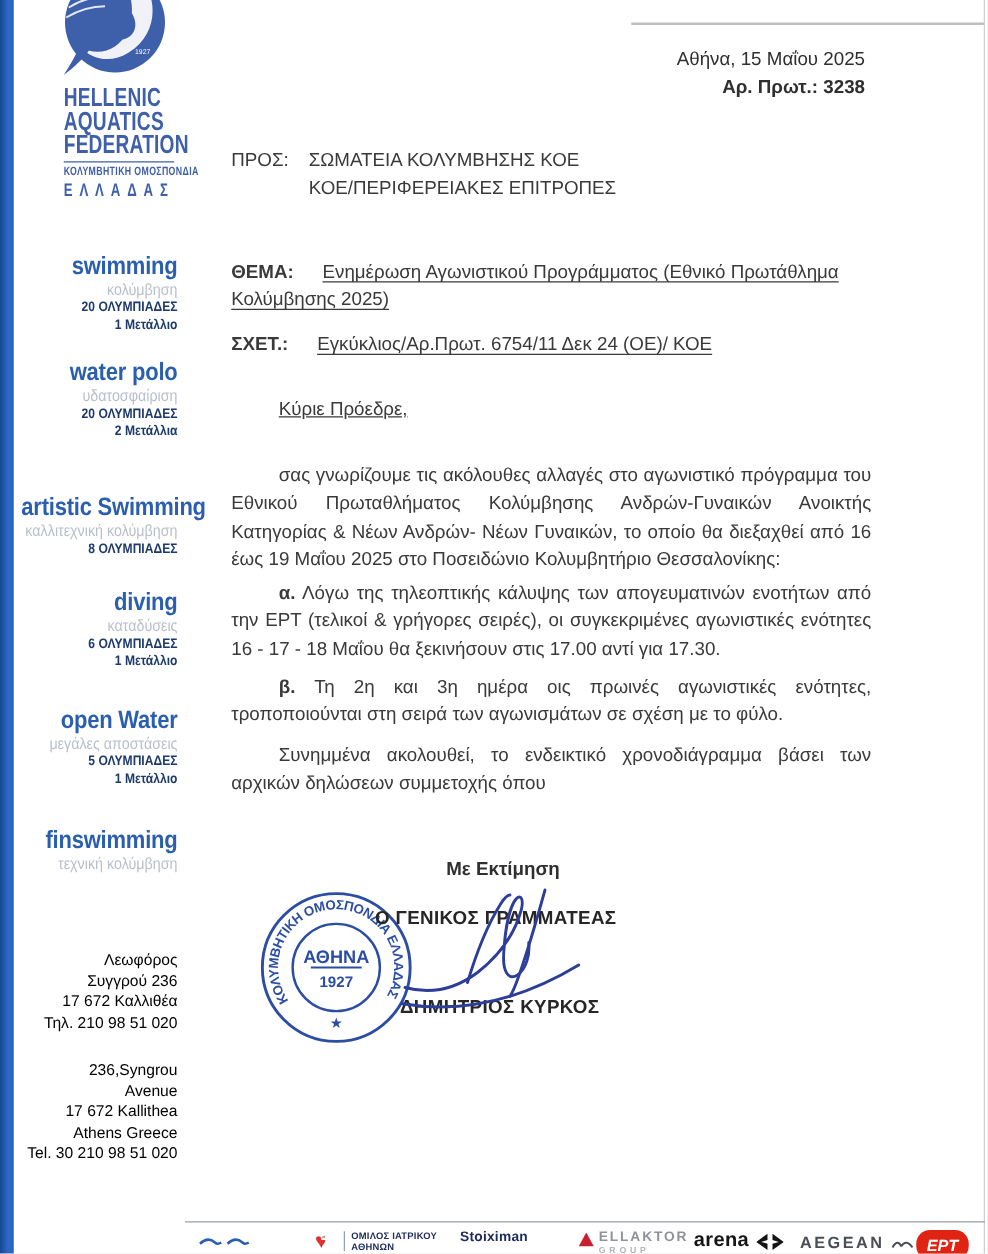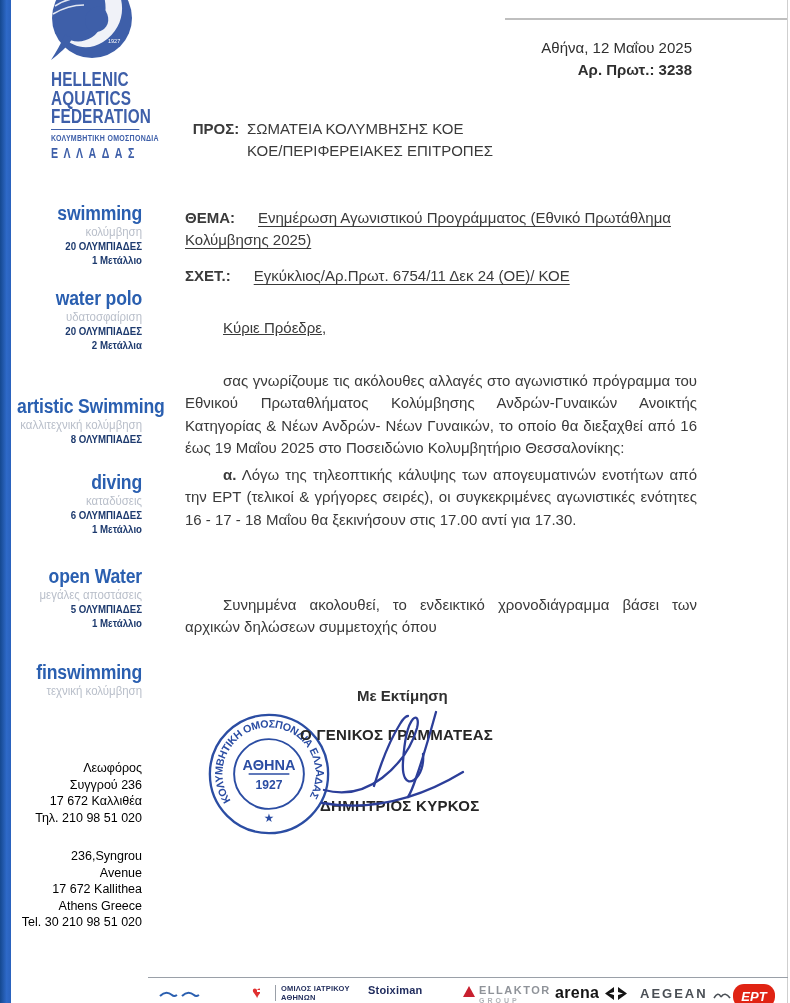--- a/index.html
+++ b/index.html
@@ -25,21 +25,21 @@
   .logo-gr2{font-size:14.5px;font-weight:700;letter-spacing:7.5px;margin-top:1.5px;white-space:nowrap;}
 
   
   .date-block{position:absolute;left:400px;top:37px;width:292px;text-align:right;font-size:15px;line-height:22.3px;color:#2f2f2f;}
   .date-block .bold{font-weight:700;}
 
   
   .letter{position:absolute;left:185px;top:0;width:512px;height:1003px;font-size:15px;}
   .letter p{margin:0;}
   .recipient{position:absolute;top:118px;left:0;display:flex;line-height:22.3px;}
-  .recipient .lbl{font-weight:700;width:62px;flex:none;text-align:center;}
+  .recipient .lbl{font-weight:400;width:62px;flex:none;}
   .subject{position:absolute;top:207px;left:0;line-height:22.3px;}
   .refline{position:absolute;top:265px;left:0;line-height:22.3px;}
   .lbl-inline{font-weight:700;margin-right:23px;}
   .ul{text-decoration:underline;text-underline-offset:3px;text-decoration-thickness:1.3px;}
   .salutation{position:absolute;top:317px;left:0;text-indent:38px;line-height:22.3px;text-decoration:underline;}
   .par{position:absolute;left:0;text-align:justify;text-indent:38px;line-height:22.4px;}
   .p1{top:370px;} .pa{top:464px;} .pb{top:539px;} .pc{top:594px;}
   .blead{font-weight:700;}
 
   
@@ -105,21 +105,21 @@
   <div class="logo-text">
     <div class="ln">HELLENIC</div>
     <div class="ln">AQUATICS</div>
     <div class="ln">FEDERATION</div>
     <div class="logo-divider"></div>
     <div class="logo-gr1">ΚΟΛΥΜΒΗΤΙΚΗ ΟΜΟΣΠΟΝΔΙΑ</div>
     <div class="logo-gr2">ΕΛΛΑΔΑΣ</div>
   </div>
 
   <div class="date-block">
-    <div>Αθήνα, 12 Μαΐου 2025</div>
+    <div>Αθήνα, 15 Μαΐου 2025</div>
     <div class="bold">Αρ. Πρωτ.: 3238</div>
   </div>
 
   <div class="letter">
 
     <div class="recipient">
       <span class="lbl">ΠΡΟΣ:</span>
       <span>
         <div>ΣΩΜΑΤΕΙΑ ΚΟΛΥΜΒΗΣΗΣ ΚΟΕ</div>
         <div>ΚΟΕ/ΠΕΡΙΦΕΡΕΙΑΚΕΣ ΕΠΙΤΡΟΠΕΣ</div>
@@ -129,20 +129,21 @@
     <p class="subject"><span class="lbl-inline">ΘΕΜΑ:</span><span class="ul">Ενημέρωση Αγωνιστικού Προγράμματος (Εθνικό Πρωτάθλημα Κολύμβησης 2025)</span></p>
 
     <p class="refline"><span class="lbl-inline">ΣΧΕΤ.:</span><span class="ul">Εγκύκλιος/Αρ.Πρωτ. 6754/11 Δεκ 24 (ΟΕ)/ ΚΟΕ</span></p>
 
     <p class="salutation">Κύριε Πρόεδρε,</p>
 
     <p class="par p1">σας γνωρίζουμε τις ακόλουθες αλλαγές στο αγωνιστικό πρόγραμμα του Εθνικού Πρωταθλήματος Κολύμβησης Ανδρών-Γυναικών Ανοικτής Κατηγορίας &amp; Νέων Ανδρών- Νέων Γυναικών, το οποίο θα διεξαχθεί από 16 έως 19 Μαΐου 2025 στο Ποσειδώνιο Κολυμβητήριο Θεσσαλονίκης:</p>
 
     <p class="par pa"><span class="blead">α.</span> <span>Λόγω της τηλεοπτικής κάλυψης των απογευματινών ενοτήτων από την ΕΡΤ (τελικοί &amp; γρήγορες σειρές), οι συγκεκριμένες αγωνιστικές ενότητες 16 - 17 - 18 Μαΐου θα ξεκινήσουν στις 17.00 αντί για 17.30.</span></p>
 
+    <p class="par pb"><span class="blead">β.</span> <span>Τη 2η και 3η ημέρα οις πρωινές αγωνιστικές ενότητες, τροποποιούνται στη σειρά των αγωνισμάτων σε σχέση με το φύλο.</span></p>
 
     <p class="par pc">Συνημμένα ακολουθεί, το ενδεικτικό χρονοδιάγραμμα βάσει των αρχικών δηλώσεων συμμετοχής όπου</p>
   </div>
 
   <svg class="stamp" width="126" height="128" viewBox="0 0 130 132">
     <circle cx="65" cy="66" r="61" fill="none" stroke="#2b4da3" stroke-width="2.4"></circle>
     <circle cx="65" cy="66" r="36" fill="none" stroke="#2b4da3" stroke-width="2"></circle>
     <defs>
       <path id="stampArc" d="M 25.7,93.5 A 48,48 0 1 1 104.3,93.5" fill="none"></path>
     </defs>

